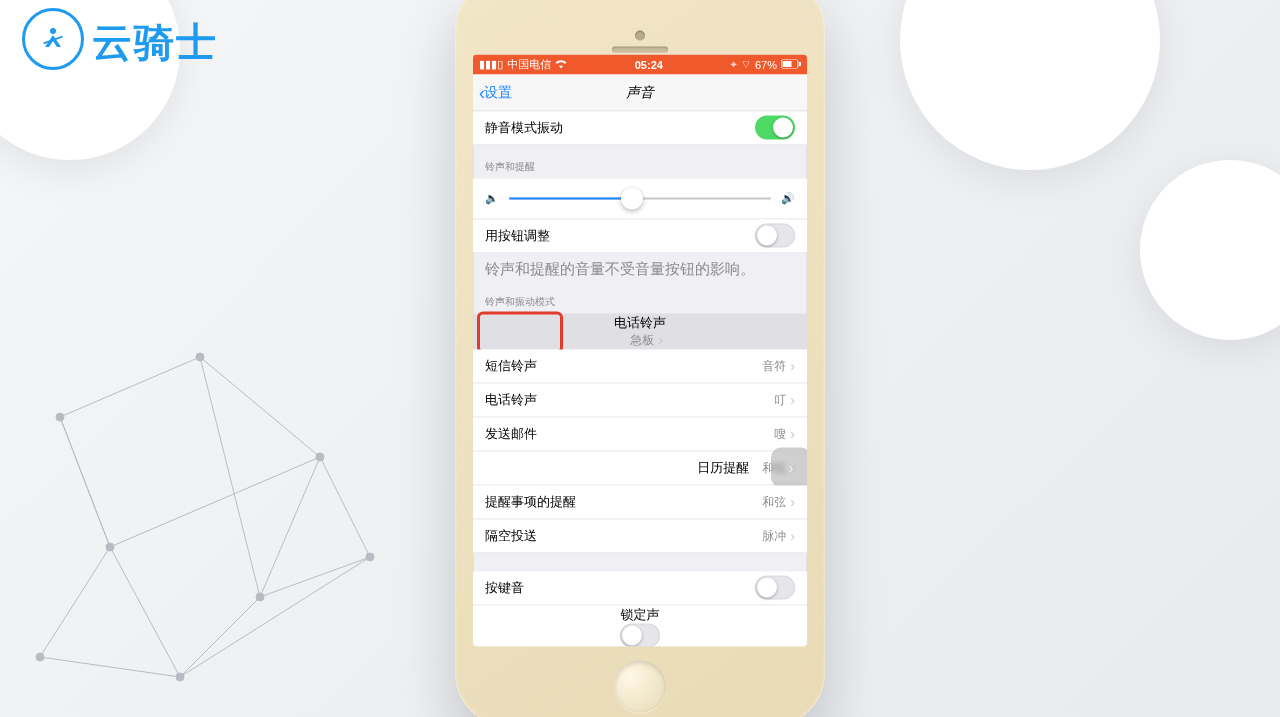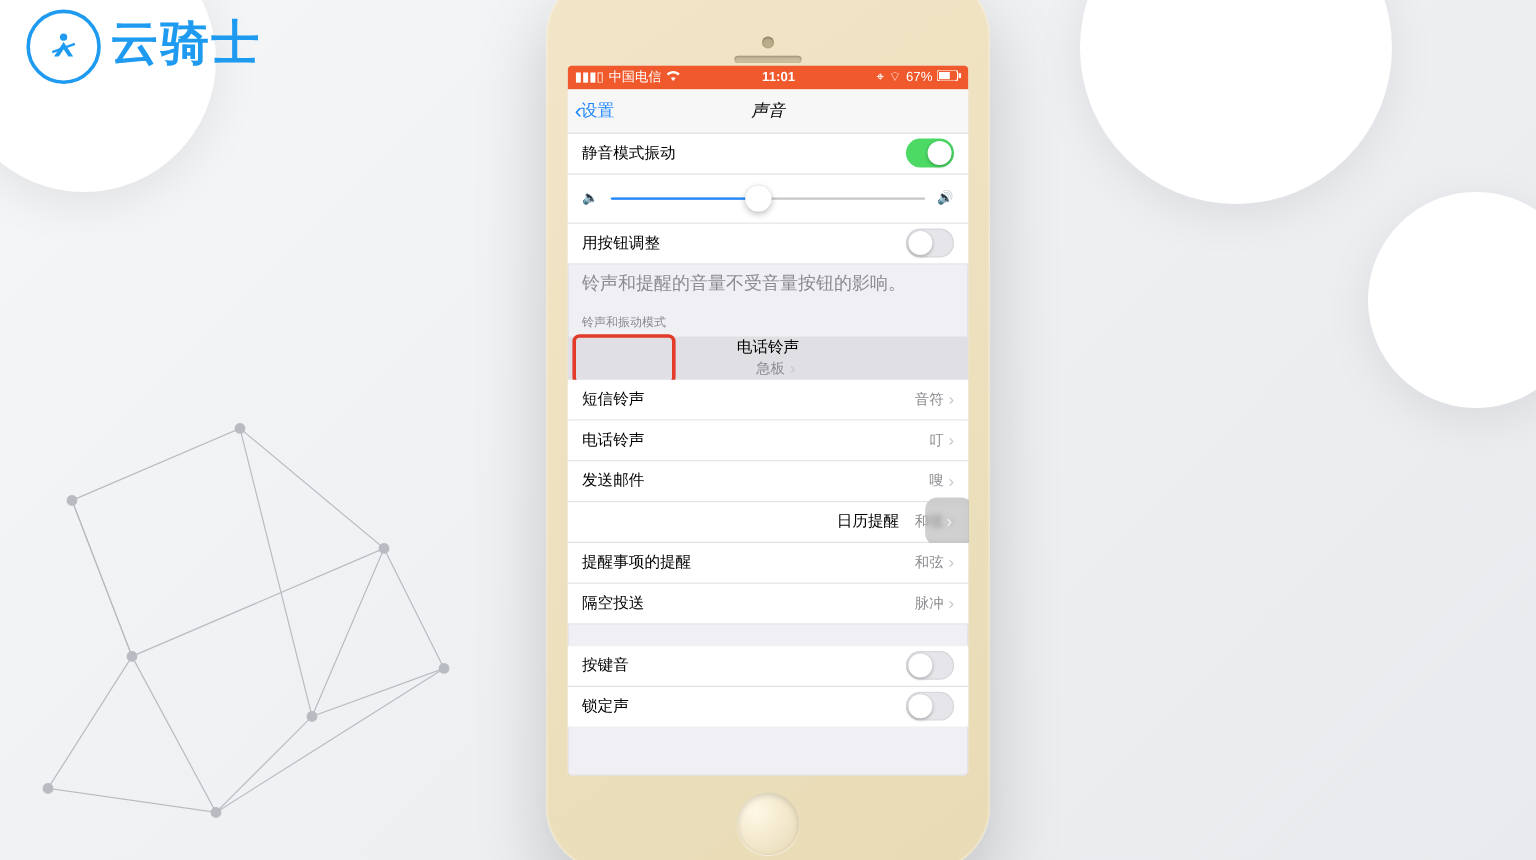--- a/index.html
+++ b/index.html
@@ -15,21 +15,21 @@
   .bg-blob {
     position: absolute; border-radius: 50%; background: #fff;
     box-shadow: 0 10px 40px rgba(0,0,0,0.08);
     filter: blur(0.3px);
   }
   .blob1 { width: 220px; height: 220px; left: -40px; top: -60px; }
   .blob2 { width: 260px; height: 260px; right: 120px; top: -90px; }
   .blob3 { width: 180px; height: 180px; right: -40px; top: 160px; }
 
   .logo {
-    position: absolute; left: 22px; top: 8px; display: flex; align-items: flex-start;
+    position: absolute; left: 22px; top: 8px; display: flex; align-items: flex-end;
     gap: 8px; color: #1e9bf0; z-index: 3;
   }
   .logo-mark {
     width: 56px; height: 56px; border: 3px solid #1e9bf0; border-radius: 50%;
     display: flex; align-items: center; justify-content: center; font-size: 26px;
     font-weight: bold;
   }
   .logo-text { font-size: 40px; font-weight: 600; letter-spacing: 2px; }
 
   
@@ -89,21 +89,21 @@
   .group-hdr {
     font-size: 10px; color:#8a8a8f; padding: 14px 12px 5px;
   }
   .ftr { font-size: 15px; color:#8a8a8f; padding: 6px 12px 2px; }
   .row {
     background:#fff; min-height:33px; padding:0 12px;
     display:flex; align-items:center; justify-content:space-between;
     border-bottom:1px solid #e2e2e5;
     position:relative;
   }
-  .row:last-child { border-bottom:none; }
+  .row:last-child { border-bottom:none;flex-direction:column; }
   .row .val { color:#8a8a8f; font-size:12px; display:flex; align-items:center; gap:4px;margin-left:13px; }
   .row .chev-r { color:#c7c7cc; font-size:14px; }
   .toggle {
     width:40px; height:24px; border-radius:12px; position:relative;
     transition:.2s;
   }
   .toggle.on { background:#4cd964; }
   .toggle.off { background:#e5e5ea; box-shadow: inset 0 0 0 1px #d8d8dc; }
   .toggle .knob {
     position:absolute; top:2px; width:20px; height:20px; border-radius:50%;
@@ -189,21 +189,21 @@
     <div class="statusbar">
       <div class="sb-left">
         <span>▮▮▮▯</span>
         <span>中国电信</span>
         <span>
           <svg width="12" height="9" viewBox="0 0 12 9">
               <path fill="#fff" d="M6 9 L8 6.5 C7 5.7 5 5.7 4 6.5 Z M2 4.5 C4.5 2.3 7.5 2.3 10 4.5 L11.5 3 C8.2 0 3.8 0 .5 3 Z"></path>
             </svg>
         </span>
       </div>
-      <div class="sb-center">11:01</div>
+      <div class="sb-center">05:24</div>
       <div class="sb-right">
         <span>⌖</span>
         <span>⌔</span>
         <span>67%</span>
         <span>
           <svg width="20" height="9" viewBox="0 0 20 9">
               <rect x="0" y="0" width="17" height="9" rx="2" fill="none" stroke="#fff"></rect>
               <rect x="1.5" y="1.5" width="9" height="6" fill="#fff"></rect>
               <rect x="18" y="2.5" width="2" height="4" fill="#fff"></rect>
             </svg>
@@ -221,20 +221,21 @@
 
     <div class="list">
 
       <div class="row">
         <span>静音模式振动</span>
         <div class="toggle on">
             <div class="knob"></div>
           </div>
       </div>
 
+      <div class="group-hdr">铃声和提醒</div>
 
       <div class="slider-row">
         <span class="vol-icon">🔈</span>
         <div class="slider-track">
           <div class="slider-fill" style="width:47%"></div>
           <div class="slider-thumb" style="left:47%"></div>
         </div>
         <span class="vol-icon">🔊</span>
       </div>
 

